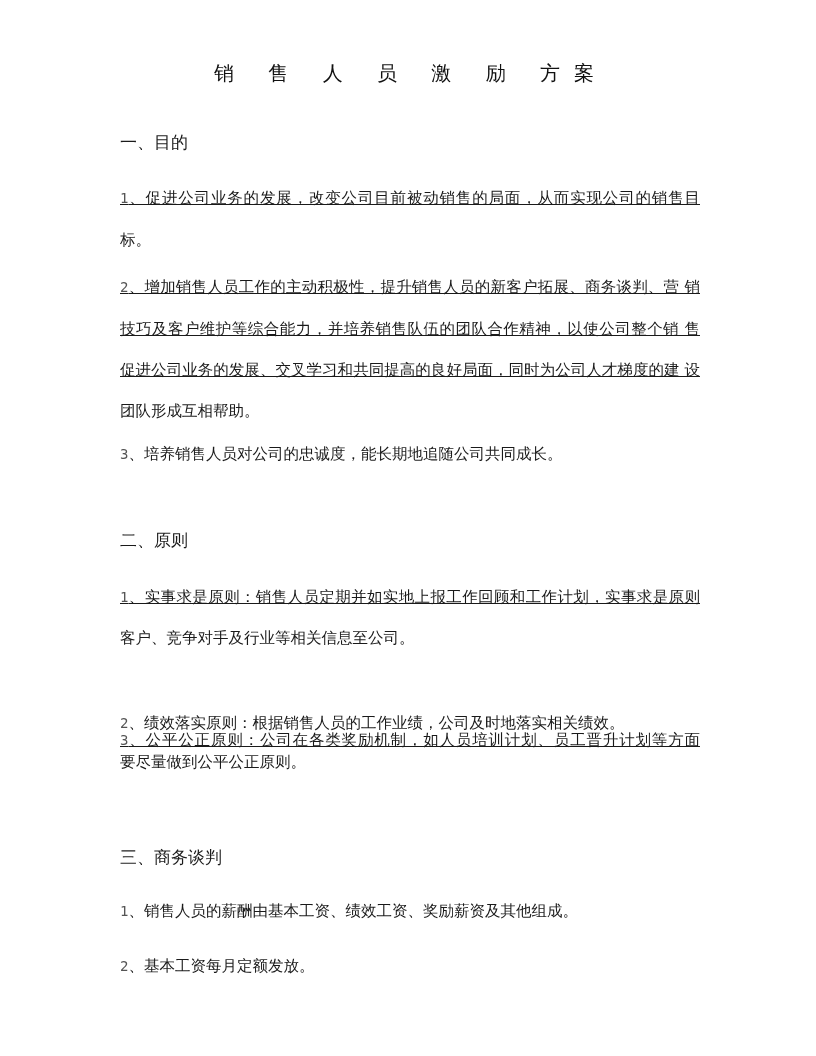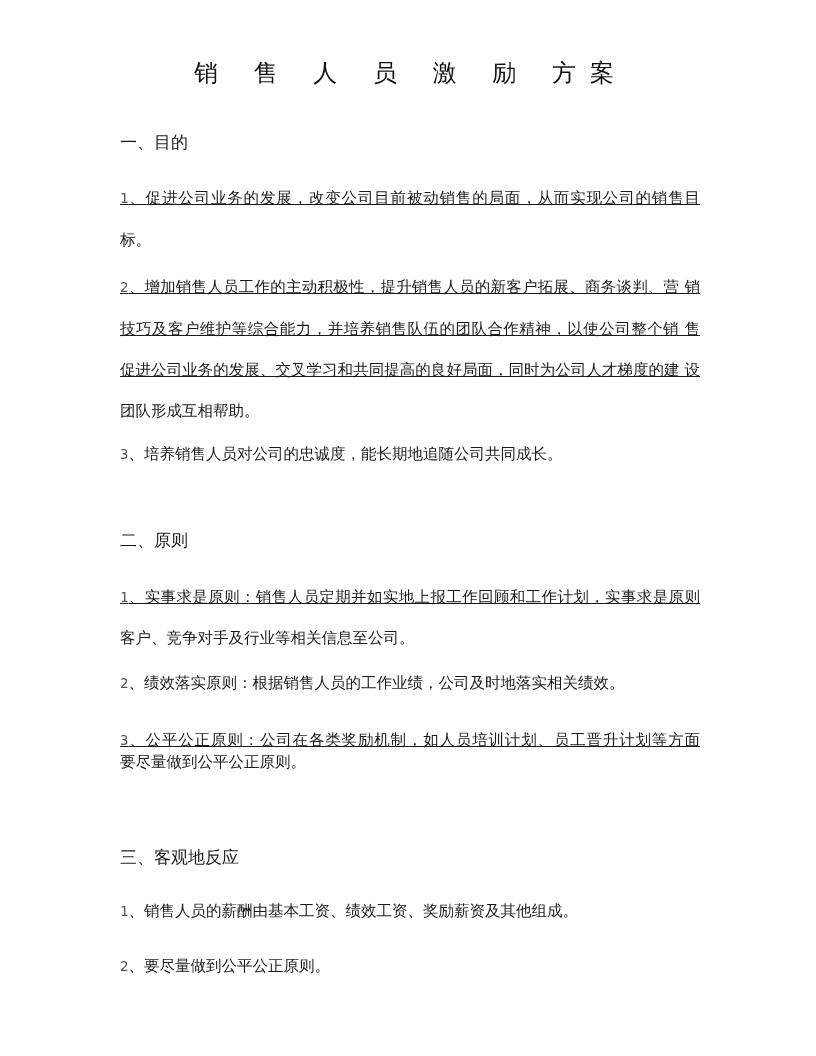--- a/index.html
+++ b/index.html
@@ -1,19 +1,19 @@
 <!DOCTYPE html>
 <html><head>
 <meta charset="utf-8">
 <style>
   html, body { margin: 0; padding: 0; background: #ffffff; }
   body { width: 816px; height: 1056px; position: relative; overflow: hidden;
          font-family: "DejaVu Sans", "Liberation Sans", sans-serif; color: #1a1a1a; }
   .title { position: absolute; left: 0; width: 816px; top: 55px; text-align: center;
-           font-family: "DejaVu Serif", "Liberation Serif", serif; font-size: 24px;
+           font-family: "DejaVu Serif", "Liberation Serif", serif; font-size: 20px;
            letter-spacing: 14px; color: #111; line-height: 36px; padding-left: 6px; box-sizing: border-box; }
   .line { position: absolute; left: 120px; width: 580px; font-size: 15.5px; line-height: 20px;
           white-space: nowrap; color: #1a1a1a; }
   .justify { text-align: justify; text-align-last: justify; text-decoration: underline; }
   .num { color: #555; font-family: "DejaVu Sans Mono", "Liberation Mono", monospace; font-size: 14px; }
   .heading { font-size: 17px; }
 </style>
 </head>
 <body>
 
@@ -30,23 +30,23 @@
   <div class="line justify" style="top:360px">促进公司业务的发展、交叉学习和共同提高的良好局面，同时为公司人才梯度的建 设</div>
   <div class="line" style="top:401px">团队形成互相帮助。</div>
 
   <div class="line" style="top:444px"><span class="num">3</span><span>、培养销售人员对公司的忠诚度，能长期地追随公司共同成长。</span></div>
 
   <div class="line heading" style="top:530px">二、原则</div>
 
   <div class="line justify" style="top:587px"><span class="num">1</span><span>、实事求是原则：销售人员定期并如实地上报工作回顾和工作计划，实事求是原则</span></div>
   <div class="line" style="top:628px">客户、竞争对手及行业等相关信息至公司。</div>
 
-  <div class="line" style="top:673px"><span class="num">2</span><span>、绩效落实原则：根据销售人员的工作业绩，公司及时地落实相关绩效。</span></div>
+  <div class="line" style="top:713px"><span class="num">2</span><span>、绩效落实原则：根据销售人员的工作业绩，公司及时地落实相关绩效。</span></div>
 
   <div class="line justify" style="top:730px"><span class="num">3</span><span>、公平公正原则：公司在各类奖励机制，如人员培训计划、员工晋升计划等方面</span></div>
   <div class="line" style="top:752px">要尽量做到公平公正原则。</div>
 
-  <div class="line heading" style="top:847px">三、客观地反应</div>
+  <div class="line heading" style="top:847px">三、商务谈判</div>
 
   <div class="line" style="top:901px"><span class="num">1</span><span>、销售人员的薪酬由基本工资、绩效工资、奖励薪资及其他组成。</span></div>
 
-  <div class="line" style="top:956px"><span class="num">2</span><span>、要尽量做到公平公正原则。</span></div>
+  <div class="line" style="top:956px"><span class="num">2</span><span>、基本工资每月定额发放。</span></div>
 </div>
 
 </body></html>

